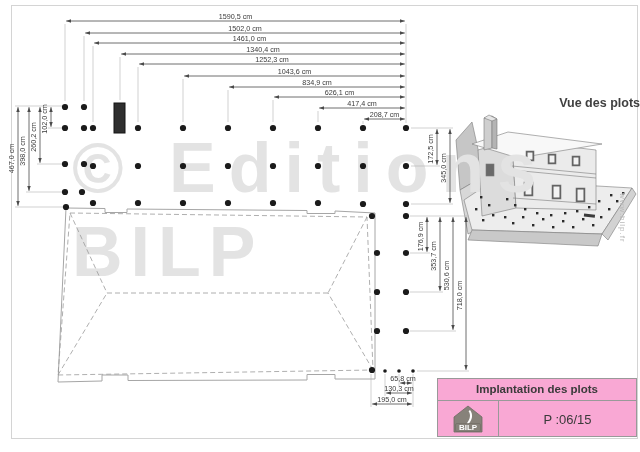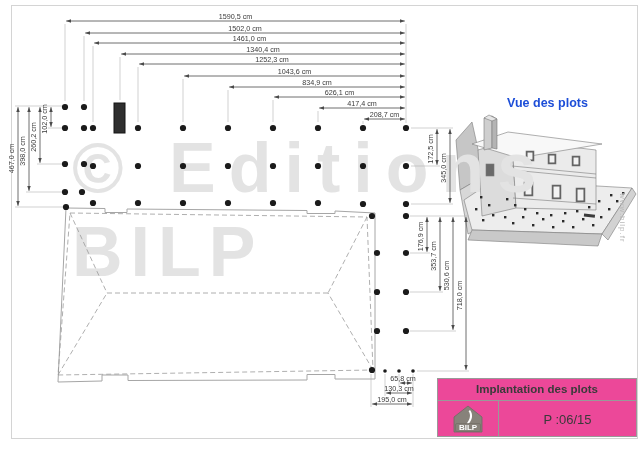--- a/index.html
+++ b/index.html
@@ -17,29 +17,29 @@
   
   #plan-svg{position:absolute;left:0;top:0;z-index:3;}
   .ext{stroke:#b3b3b3;stroke-width:0.6;}
   .dim{stroke:#4a4a4a;stroke-width:0.8;}
   .dimtxt{fill:#3a3a3a;font-family:"Liberation Sans",sans-serif;font-size:7.2px;}
   .outline{fill:none;stroke:#a6a6a6;stroke-width:1;}
   .roofdash{fill:none;stroke:#9b9b9b;stroke-width:0.8;stroke-dasharray:5 3;}
   .dot{fill:#1b1b1b;}
   
   #view3d{position:absolute;left:448px;top:88px;z-index:1;}
-  #view3d-title{position:absolute;left:455px;top:96px;width:185px;text-align:center;
-    font-weight:bold;font-size:12.5px;color:#1d4ed8;z-index:4;}
+  #view3d-title{position:absolute;left:455px;top:96px;width:185px;text-align:right;
+    font-weight:bold;font-size:12.5px;color:#404040;z-index:4;}
   .h-line{stroke:#7a7a7a;stroke-width:0.6;}
   
   #site-vert{position:absolute;left:618px;top:193px;z-index:4;color:#b8b8b8;
     font-size:8px;letter-spacing:1px;writing-mode:vertical-rl;}
   
   #titleblock{position:absolute;left:437px;top:378px;width:200px;height:59px;
-    border:1px solid #999;box-sizing:border-box;background:#ec4899;z-index:4;}
+    border:1px solid #999;box-sizing:border-box;background:#f9a8d4;z-index:4;}
   #tb-title{height:21px;line-height:21px;border-bottom:1px solid #999;text-align:center;
     font-weight:bold;font-size:11.5px;color:#3a3a3a;}
   #tb-row{display:flex;height:36px;}
   #tb-logo-cell{width:60px;border-right:1px solid #999;display:flex;
     align-items:center;justify-content:center;}
   #tb-scale{width:79px;border-right:1px solid #999;display:flex;align-items:center;
     justify-content:center;font-size:13px;color:#3a3a3a;}
   #tb-page{flex:1;display:flex;align-items:center;justify-content:center;
     font-size:13px;color:#3a3a3a;}
   .logo-text{fill:#ffffff;font-family:"Liberation Sans",sans-serif;

